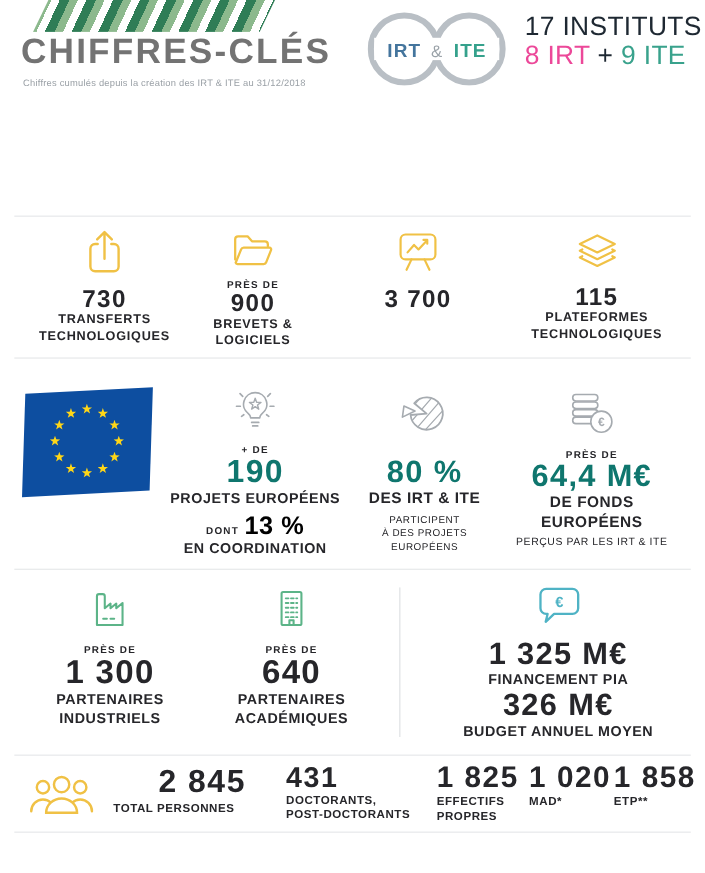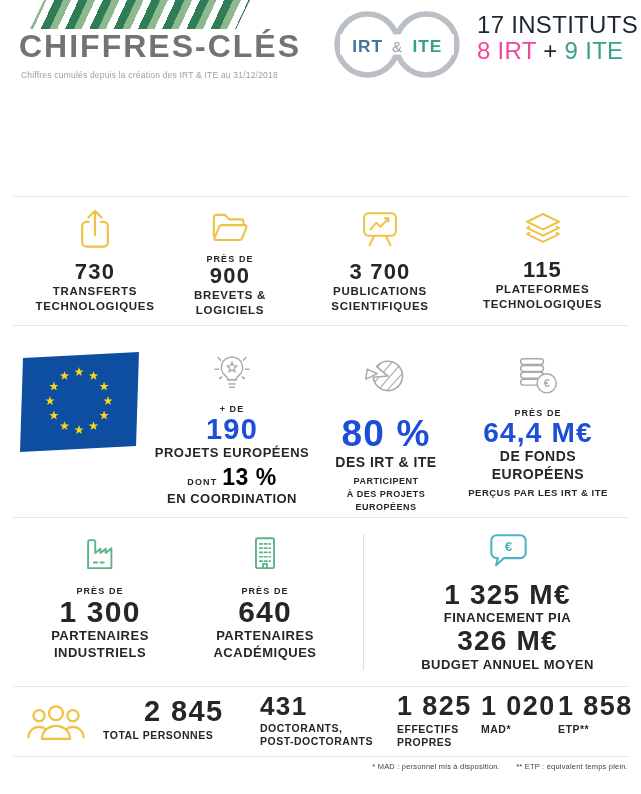--- a/index.html
+++ b/index.html
@@ -19,22 +19,22 @@
   .c-lblue{color:#ec4899;} .c-teal2{color:#39a28c;} .c-navy{color:#1e2832;}
 
   
   .col{position:absolute;text-align:center;}
   .iconbox{display:flex;align-items:center;justify-content:center;}
   .pre{font-size:9px;font-weight:bold;letter-spacing:1.1px;color:#26262a;}
   .num{font-size:22px;font-weight:bold;letter-spacing:1.2px;line-height:1.08;color:#26262a;}
   .num-xl{font-size:30px;}
   .lbl{font-size:11.5px;font-weight:bold;letter-spacing:.7px;line-height:1.3;color:#26262a;}
   .lbl-md{font-size:13px;font-weight:bold;letter-spacing:.5px;line-height:1.25;color:#26262a;}
-  .small{font-size:9px;font-weight:bold;letter-spacing:.5px;line-height:1.4;color:#26262a;}
-  .blue{color:#1d4ed8;text-align:center;}
+  .small{font-size:9px;font-weight:normal;letter-spacing:.5px;line-height:1.4;color:#26262a;}
+  .blue{color:#0f766e;text-align:center;}
   .dontline{display:flex;align-items:baseline;justify-content:center;gap:5px;margin-top:2px;}
   .subnum{font-size:23px;font-weight:bold;letter-spacing:.5px;color:#000000;}
 
   
   .bnum{font-size:27px;font-weight:bold;letter-spacing:1.4px;line-height:1;color:#26262a;text-align:left;}
   .bnum-lg{font-size:29px;margin-left:41px;}
   .blbl{font-size:10.5px;font-weight:bold;letter-spacing:.5px;line-height:1.25;margin-top:3px;color:#26262a;text-align:left;}
   .footnote{position:absolute;top:762px;right:13px;font-size:7.5px;color:#3e434a;letter-spacing:.2px;text-align:right;}
   .footnote span + span{margin-left:14px;}
   svg{display:block;}
@@ -116,24 +116,20 @@
         <svg width="40" height="38" viewBox="0 0 44 42">
           <g fill="none" stroke="#f0c145" stroke-width="2.2" stroke-linecap="round" stroke-linejoin="round">
             <rect x="4.5" y="3.5" width="35" height="25" rx="5"></rect>
             <path d="M11.5 21.5 l6.5 -7.5 4.5 4.5 8.5 -9"></path>
             <path d="M27.5 9 h3.8 v3.8"></path>
             <path d="M15.5 28.5 L10.5 39 M28.5 28.5 L33.5 39"></path>
           </g>
         </svg>
       </div>
       <div class="num" style="margin-top:6px">3 700</div>
-      <div class="lbl">
-        <div>PUBLICATIONS</div>
-        <div>SCIENTIFIQUES</div>
-      </div>
     </div>
 
     <div class="col" style="left:455px;top:204px;width:175px">
       <div class="iconbox" style="height:50px">
         <svg width="40" height="36" viewBox="0 0 44 38">
           <g fill="none" stroke="#f0c145" stroke-width="2.2" stroke-linecap="round" stroke-linejoin="round">
             <path d="M22 2.5 L39.5 11 22 19.5 4.5 11 Z"></path>
             <path d="M7 16.5 L4.5 17.8 22 26.3 39.5 17.8 37 16.5"></path>
             <path d="M7 23.3 L4.5 24.6 22 33.1 39.5 24.6 37 23.3"></path>
           </g>
@@ -198,21 +194,21 @@
                 <path d="M26 24 L13.7 13.7 A16 16 0 1 1 10.1 25.4 Z"></path>
               </clipPath>
           </defs>
           <g clip-path="url(#pieclip)" stroke="#a6abb0" stroke-width="1.2" fill="none">
             <path d="M-4 36 L34 -8 M2 42 L40 -2 M8 48 L46 4 M14 52 L52 10 M-10 30 L28 -14 M-16 24 L22 -20"></path>
           </g>
           <path d="M26 24 L13.7 13.7 A16 16 0 1 1 10.1 25.4 Z" fill="none" stroke="#a6abb0" stroke-width="1.8" stroke-linejoin="round"></path>
           <path d="M14.5 21.5 L3.5 16.5 2 27.5 Z" fill="none" stroke="#a6abb0" stroke-width="1.6" stroke-linejoin="round"></path>
         </svg>
       </div>
-      <div class="num blue" style="font-size:37px;margin-top:14px">80 %</div>
+      <div class="num blue" style="font-size:28px;margin-top:14px">80 %</div>
       <div class="lbl-md" style="font-size:14px">DES IRT &amp; ITE</div>
       <div class="small" style="margin-top:4px">
         <div>PARTICIPENT</div>
         <div>À DES PROJETS</div>
         <div>EUROPÉENS</div>
       </div>
     </div>
 
     <div class="col" style="left:448px;top:352px;width:180px">
       <div class="iconbox" style="height:48px">
@@ -337,18 +333,14 @@
     </div>
 
     <div class="pos" style="left:558px;top:693px">
       <div class="bnum">1 858</div>
       <div class="blbl">ETP**</div>
     </div>
   </div>
 
   <div class="hr" style="top:756px"></div>
 
-  <div class="footnote">
-    <span>* MAD : personnel mis à disposition.</span>
-    <span>** ETP : équivalent temps plein.</span>
-  </div>
 
 </div>
 
 </body></html>

